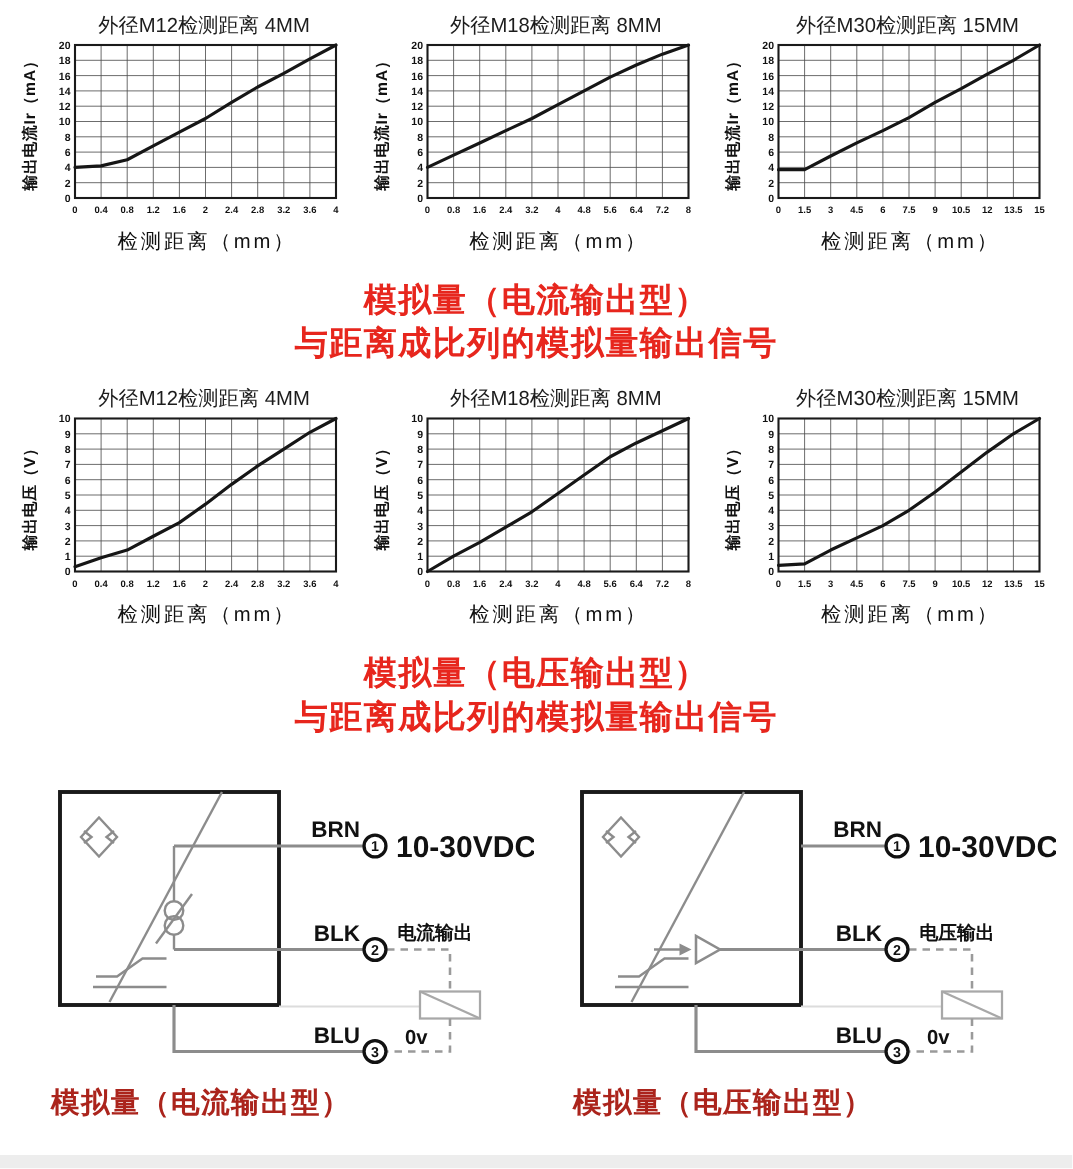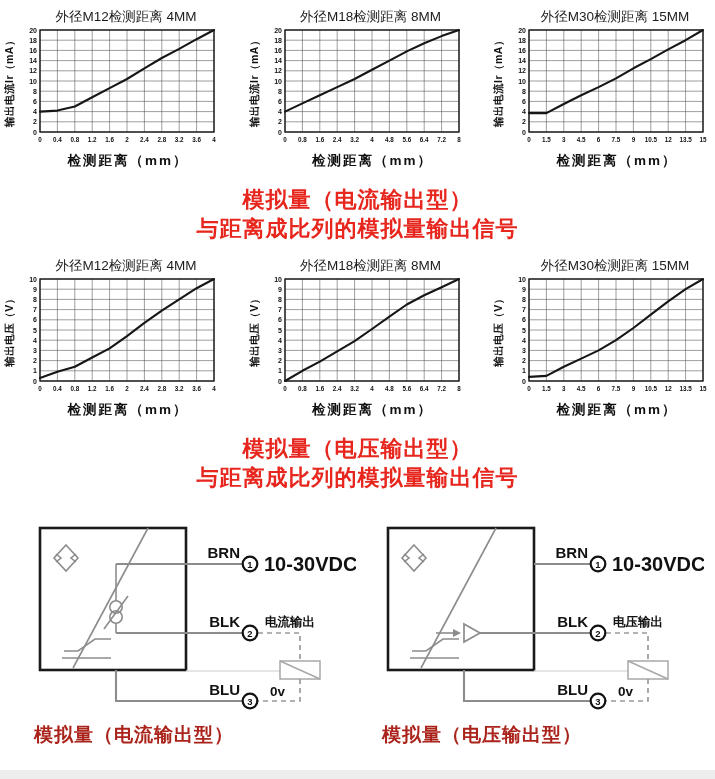--- a/index.html
+++ b/index.html
@@ -2,39 +2,39 @@
 <html style="--accent-red: #e7261d; --caption-red: #ab241c; --wire-gray: #8c8c8c; --footer-gray: #ededed;"><head>
 <meta charset="utf-8">
 <style>
   html,body{margin:0;padding:0;}
   body{
     width:715px;height:779px;position:relative;background:#fff;
     font-family:"Liberation Sans","DejaVu Sans",sans-serif;color:#161616;
     overflow:hidden;
   }
   
-  .charts-row{display:flex;justify-content:space-between;padding:0 0;}
+  .charts-row{display:flex;justify-content:space-between;padding:0 10px;}
   .charts-row.first{padding-top:8px;}
   .charts-row.second{margin-top:14px;}
   .chart{width:226px;}
   .chart-title{
     font-size:13.5px;font-weight:400;color:#1c1c1c;text-align:center;
     padding-left:26px;height:18px;line-height:18px;white-space:nowrap;
   }
   .chart-body{position:relative;margin-left:16px;}
   .ylabel{
     position:absolute;left:-62px;top:48px;width:112px;height:14px;
     text-align:center;font-size:10.5px;font-weight:700;color:#111;
     transform:rotate(-90deg);letter-spacing:.5px;white-space:nowrap;
   }
   svg.plot{display:block;}
   .tick{font-size:7px;font-weight:700;fill:#111;}
   .tick.x{font-size:6.3px;}
   .xlabel{
-    font-size:13.5px;font-weight:700;color:#111;text-align:center;
+    font-size:13.5px;font-weight:400;color:#111;text-align:center;
     padding-left:30px;height:18px;line-height:17px;letter-spacing:2px;white-space:nowrap;
   }
   
   .heading{
     text-align:center;color:var(--accent-red,#e7261d);font-weight:700;
     font-size:22px;line-height:29px;margin-top:15px;letter-spacing:1px;
   }
   
   .wiring-row{display:flex;margin-top:28px;padding-left:18px;}
   .wiring-block{width:338px;}

